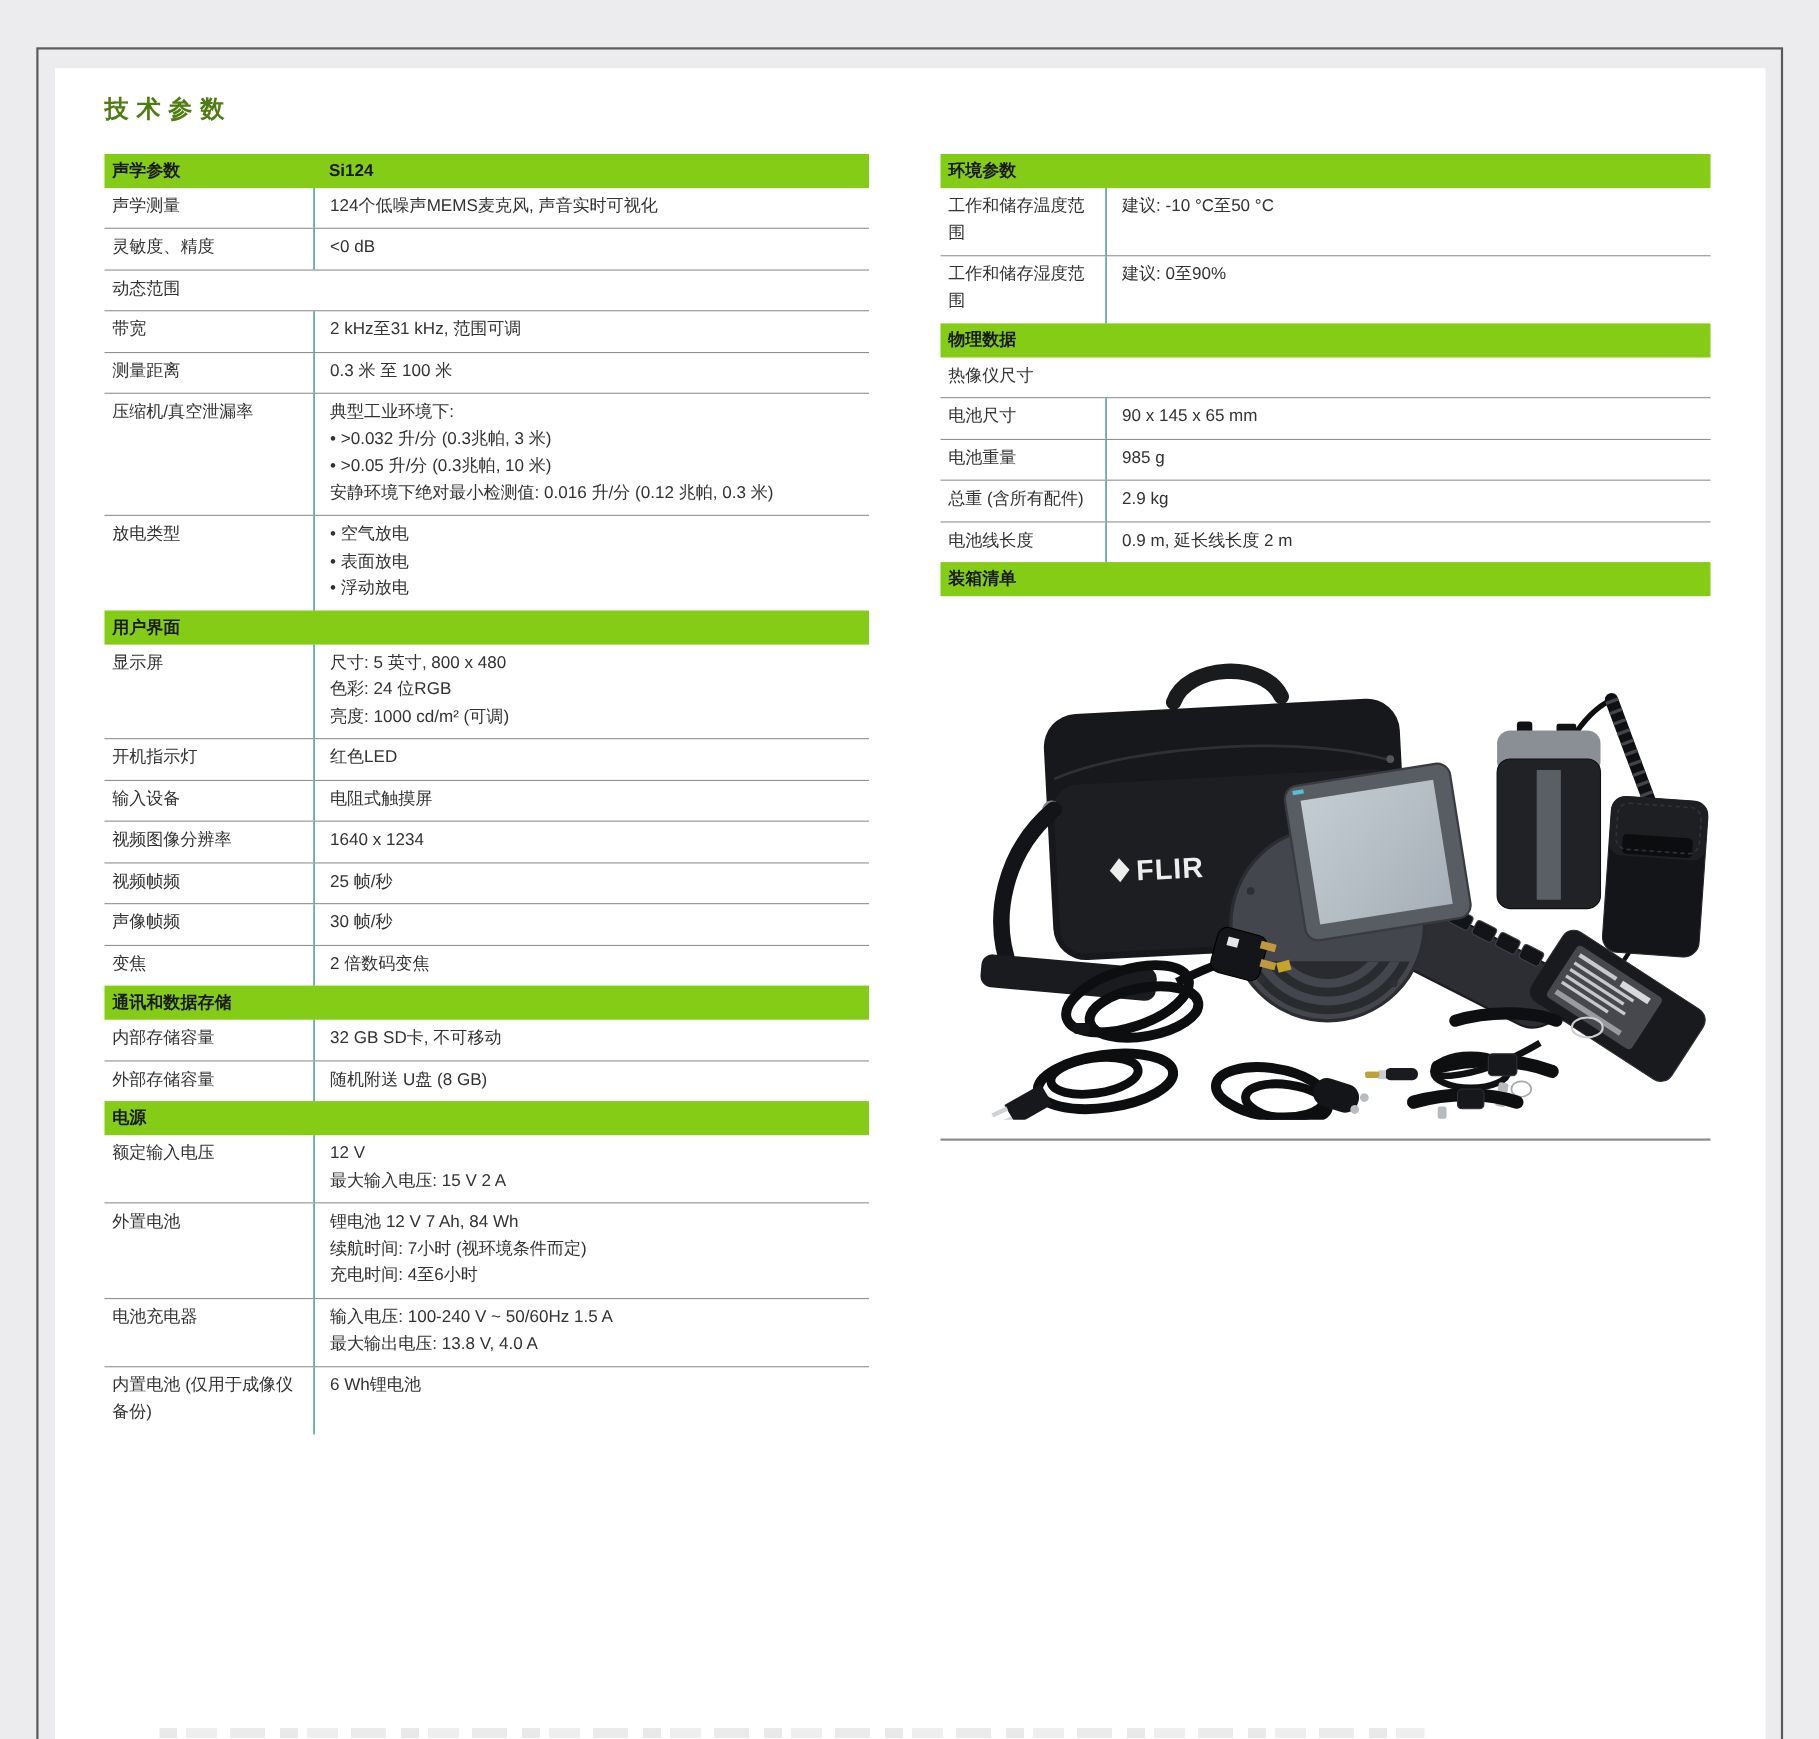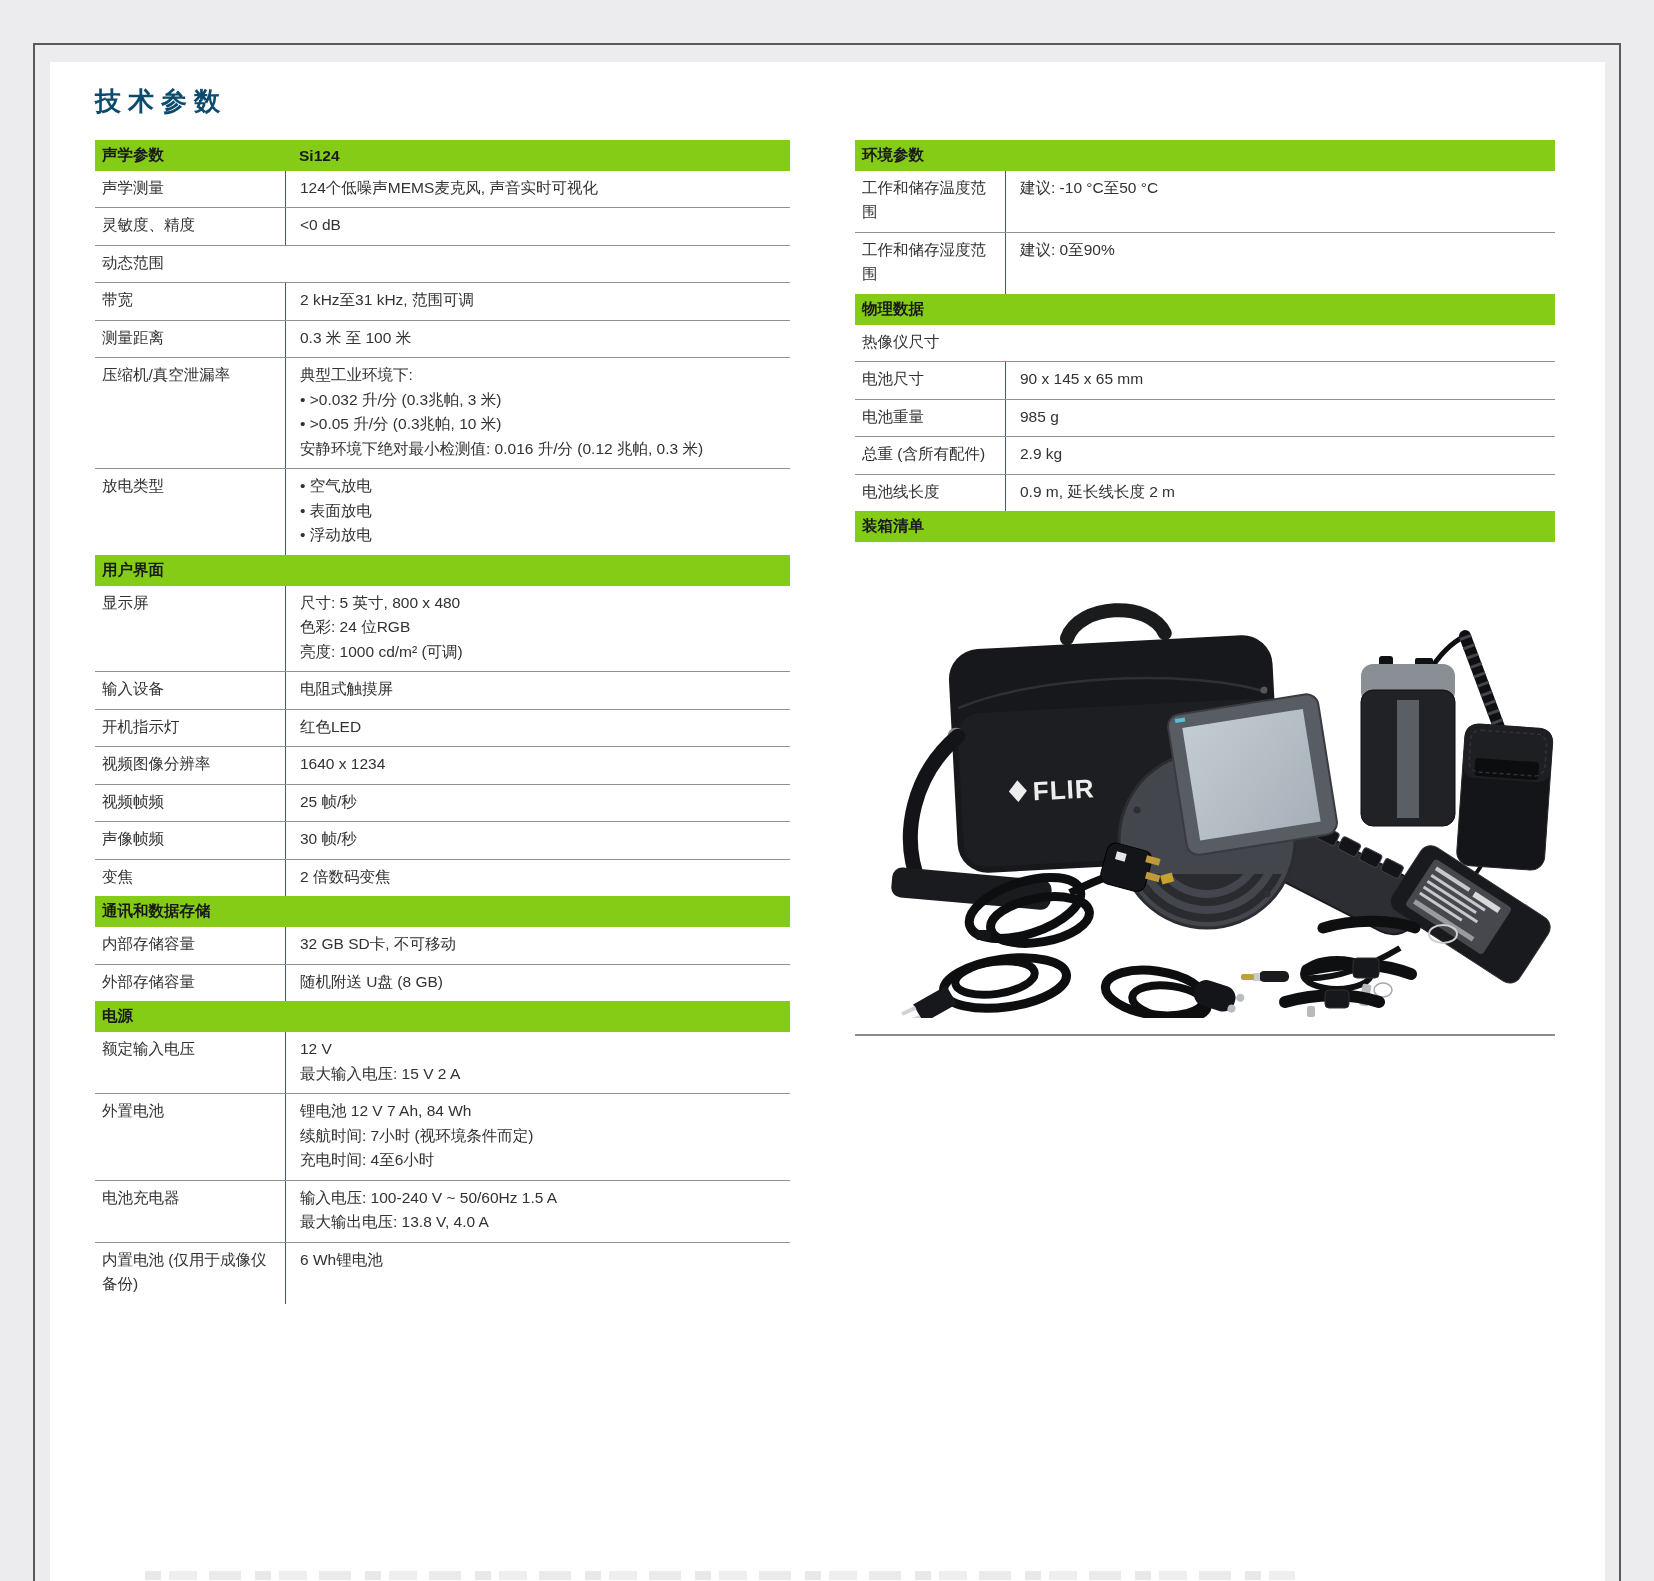--- a/index.html
+++ b/index.html
@@ -12,21 +12,21 @@
   .frame{
     position:absolute;left:33px;top:43px;width:1588px;height:1580px;
     box-sizing:border-box;border:2px solid #595a5c;
   }
   .page{
     position:absolute;left:50px;top:62px;width:1555px;height:1519px;
     background:#ffffff;
   }
   .doc-title{
     position:absolute;left:45px;top:22px;
-    font-size:26px;font-weight:bold;color:#0c4a6e;letter-spacing:7px;
+    font-size:22px;font-weight:bold;color:#4d7c0f;letter-spacing:7px;
   }
   .lcol{position:absolute;left:45px;top:78px;width:695px;}
   .rcol{position:absolute;left:805px;top:78px;width:700px;}
   .sec-bar{
     background:#84cc16;display:grid;grid-template-columns:190px 1fr;
     align-items:center;min-height:31px;
     font-weight:bold;font-size:15.5px;color:#1a1a1c;
   }
   .rcol .sec-bar{grid-template-columns:150px 1fr;}
   .sec-bar .h{padding-left:7px;}
@@ -111,26 +111,26 @@
         <span class="h">用户界面</span>
       </div>
       <div class="rows">
         <div class="row">
           <div class="cell-l">显示屏</div>
           <div class="cell-v">尺寸: 5 英寸, 800 x 480
 色彩: 24 位RGB
 亮度: 1000 cd/m² (可调)</div>
         </div>
         <div class="row">
+          <div class="cell-l">开机指示灯</div>
+          <div class="cell-v">红色LED</div>
+        </div>
+        <div class="row">
           <div class="cell-l">输入设备</div>
           <div class="cell-v">电阻式触摸屏</div>
-        </div>
-        <div class="row">
-          <div class="cell-l">开机指示灯</div>
-          <div class="cell-v">红色LED</div>
         </div>
         <div class="row">
           <div class="cell-l">视频图像分辨率</div>
           <div class="cell-v">1640 x 1234</div>
         </div>
         <div class="row">
           <div class="cell-l">视频帧频</div>
           <div class="cell-v">25 帧/秒</div>
         </div>
         <div class="row">

